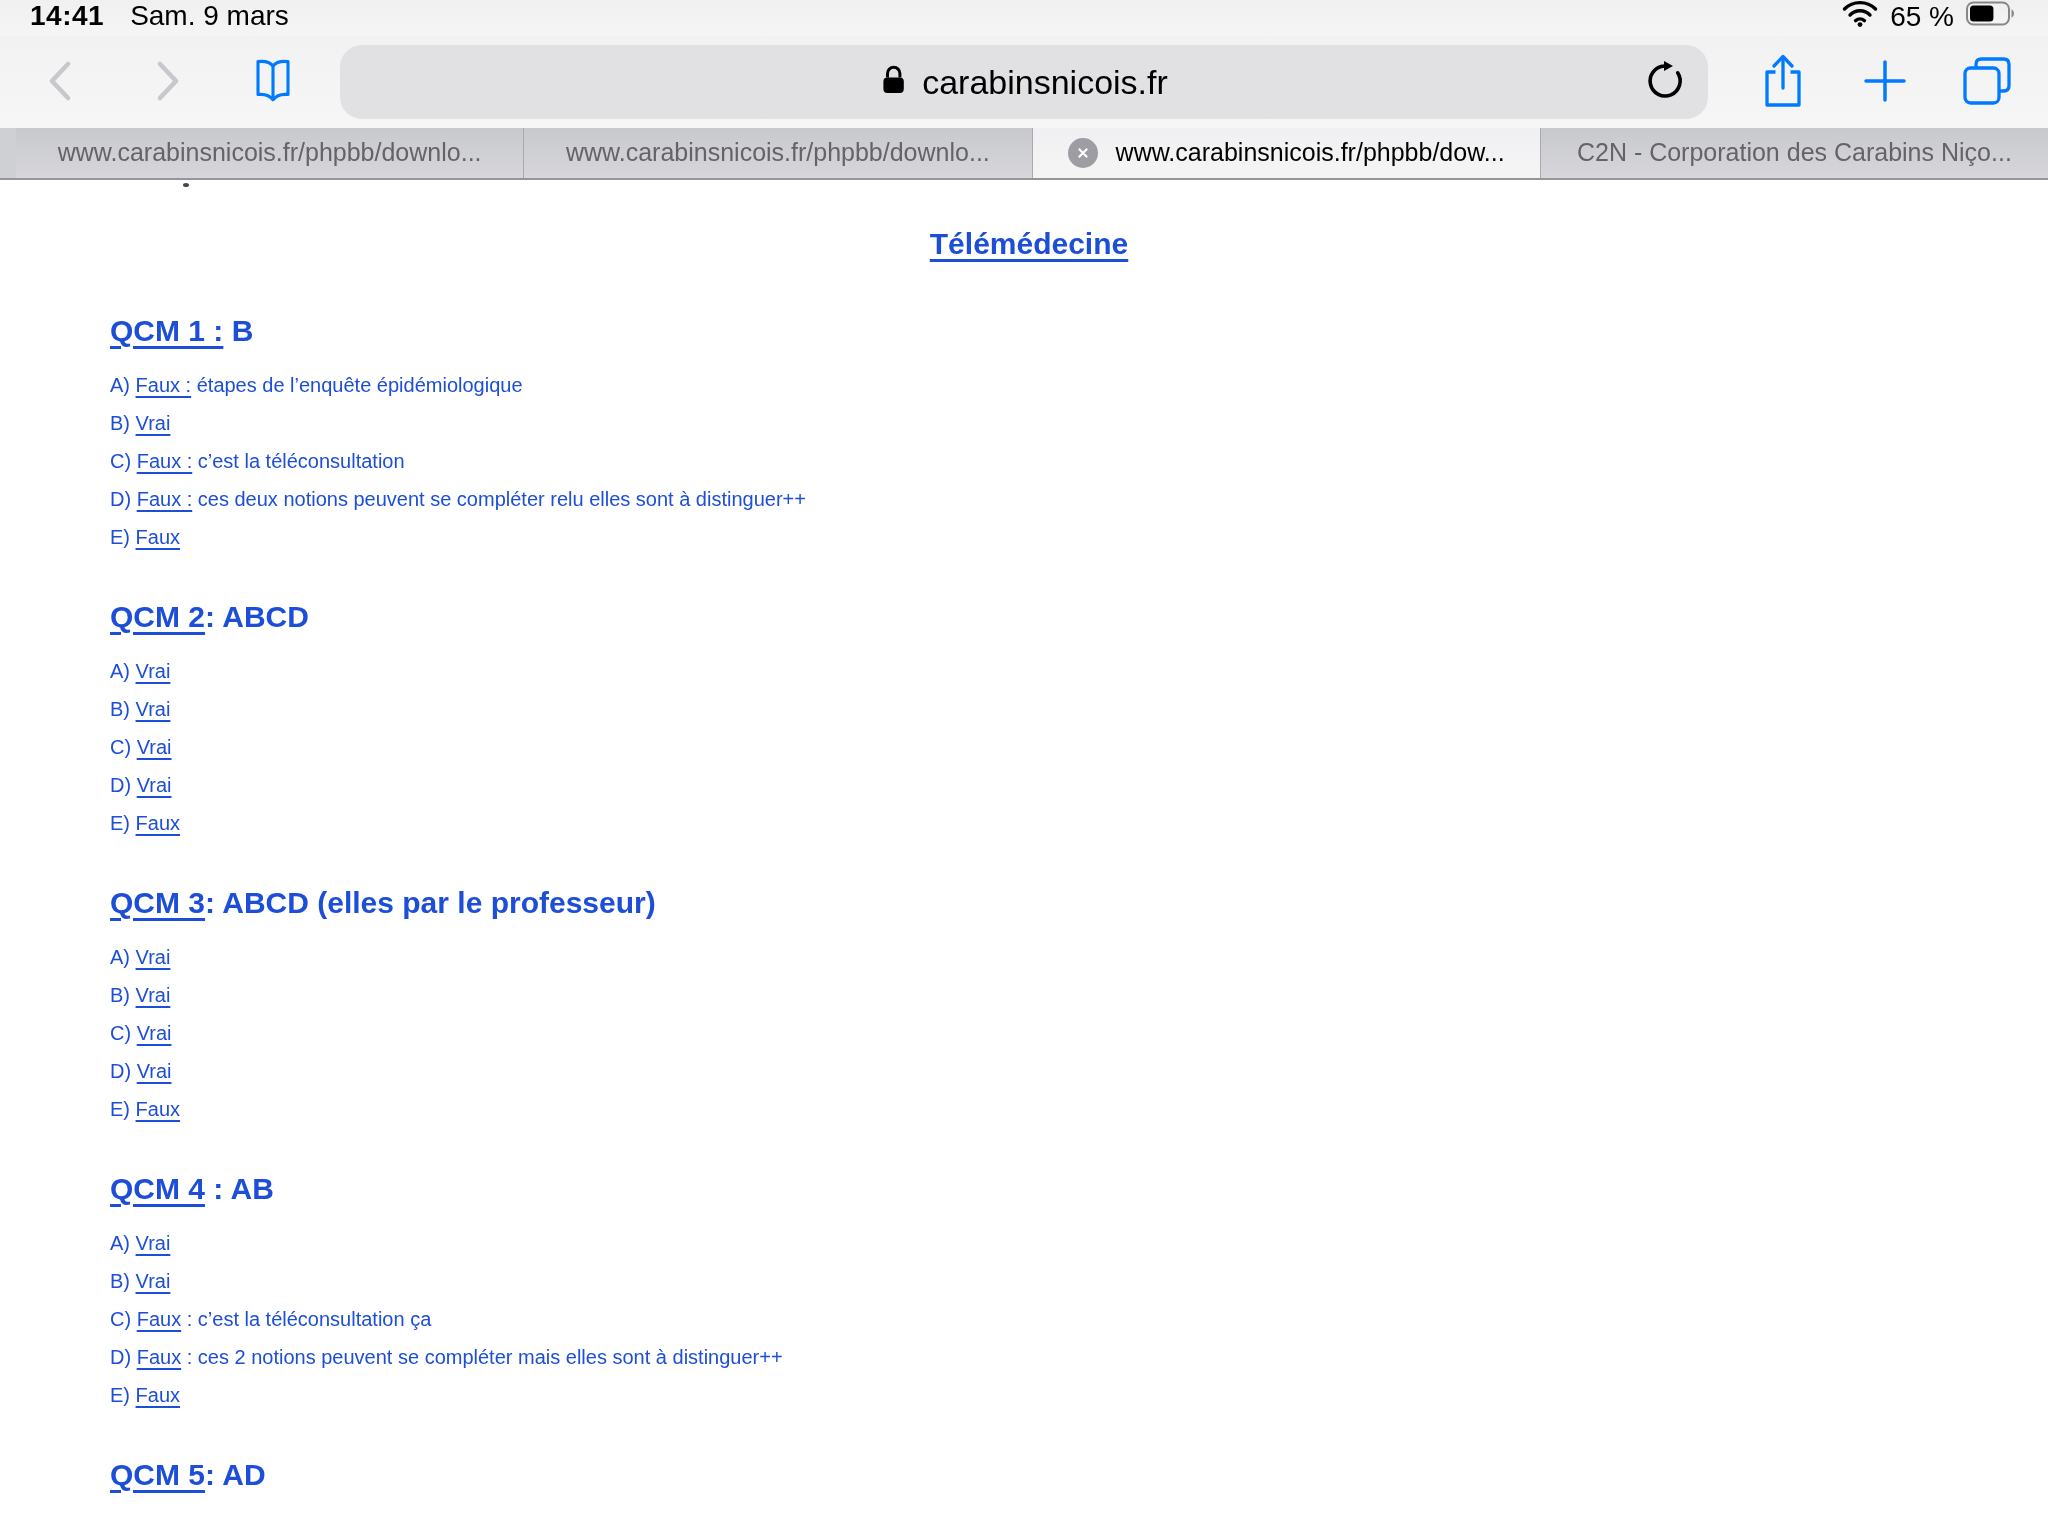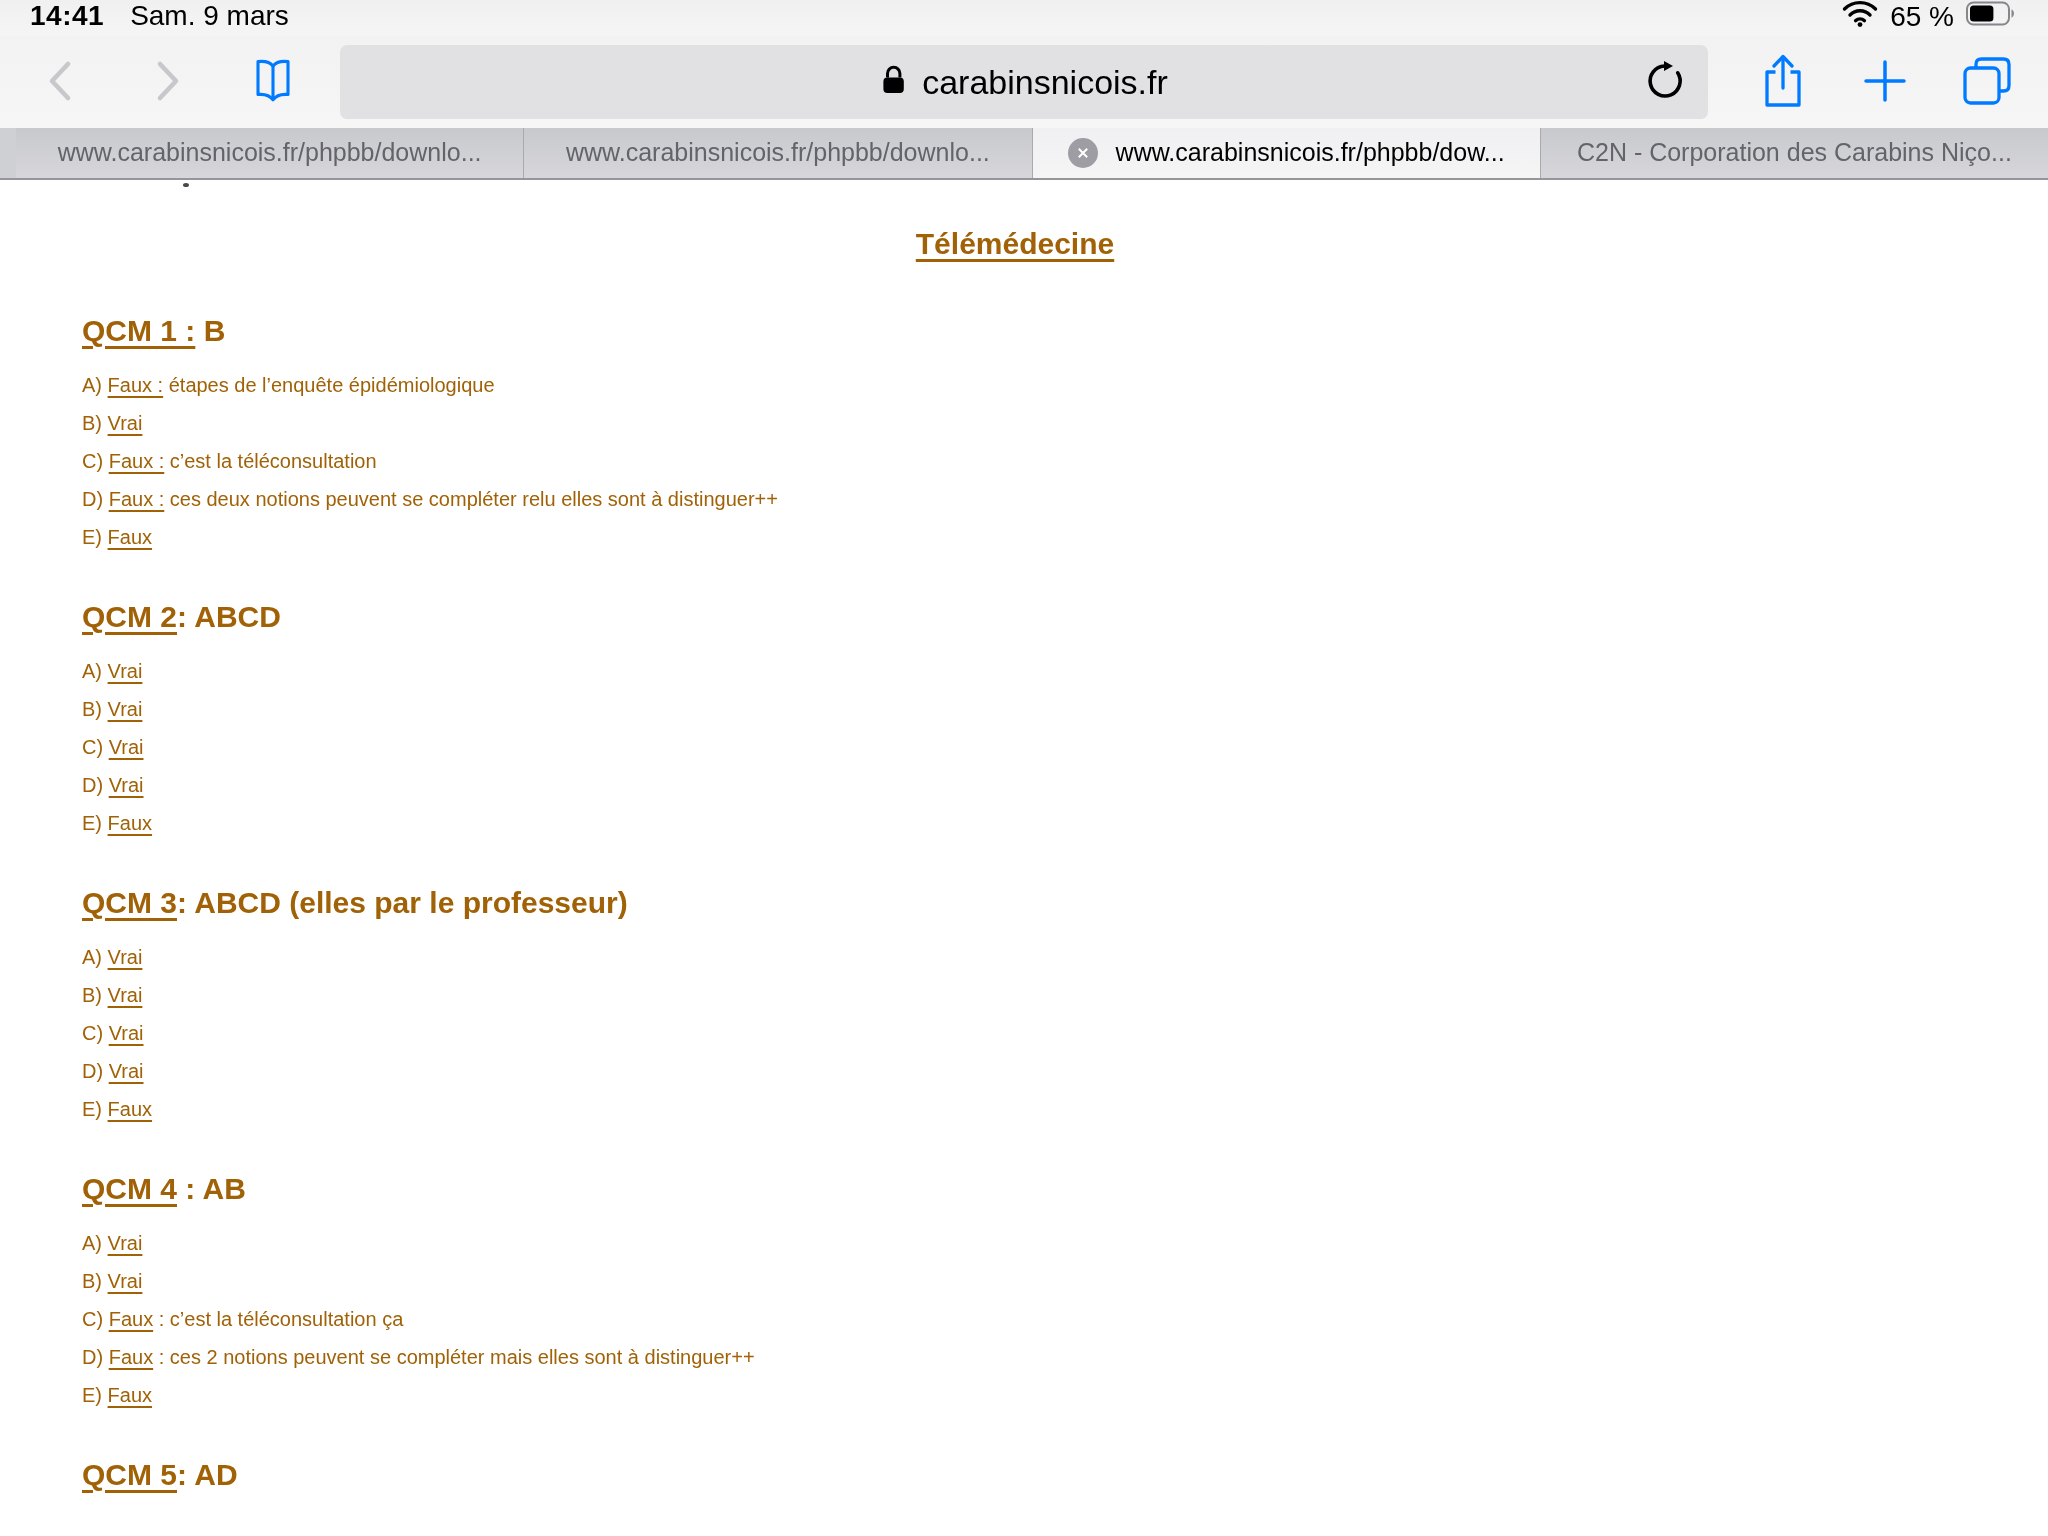--- a/index.html
+++ b/index.html
@@ -15,39 +15,39 @@
   .sb-right { display:flex; gap:12px; align-items:center; }
   .sb-time { font-weight:700; letter-spacing:.5px; }
 
   
   .toolbar { height:106px; background:linear-gradient(180deg,#f2f2f3,#f6f6f7);
     display:flex; align-items:center; padding:0 32px; }
   .tbtn { background:none; border:none; display:flex; align-items:center; justify-content:center;
     width:58px; height:70px; cursor:pointer; flex:0 0 auto; }
   .gap-s { margin-right:44px; } .gap-m { margin-right:48px; }
   .url-field { flex:1 1 auto; height:74px; margin:0 46px 0 38px; background:#e1e1e3;
-    border-radius:7px; display:flex; align-items:center; justify-content:center; gap:15px;
+    border-radius:22px; display:flex; align-items:center; justify-content:center; gap:15px;
     position:relative; }
   .url-text { font-size:34px; color:#000; }
   .reload-btn { position:absolute; right:22px; top:50%; transform:translateY(-50%);
     background:none; border:none; cursor:pointer; display:flex; }
 
   
   .tab-bar { height:60px; display:flex; border-bottom:2px solid #95959a; background:#cfd0d3;padding-left:16px; }
   .tab { flex:1 1 0; display:flex; align-items:center; justify-content:center; gap:18px;
     font-size:25px; color:#636369; background:linear-gradient(180deg,#c8c9cc,#d7d7db);
     border-right:1px solid #aaaaae; overflow:hidden; white-space:nowrap; cursor:pointer; }
   .tab:last-child { border-right:none; }
   .tab.active { background:linear-gradient(180deg,#f0f0f2,#f5f5f6); color:#000; }
   .tab-close { width:30px; height:30px; border-radius:50%; background:#9d9da3; flex:0 0 auto;
     display:flex; align-items:center; justify-content:center; cursor:pointer; }
 
   
-  .content { position:relative; flex:1 1 auto; background:#fff; padding:44px 100px 0 82px;
-    color:#a16207; }
+  .content { position:relative; flex:1 1 auto; background:#fff; padding:44px 100px 0 110px;
+    color:#1d4ed8; }
   .frag { position:absolute; left:183px; top:3px; width:6px; height:4px; background:#4a4a4a;
     border-radius:50%; }
   .doc-title { text-align:center; font-size:30px; font-weight:700; line-height:40px;
     margin-bottom:48px; }
   .u-title, .hu { text-decoration:underline; text-underline-offset:5px;
     text-decoration-thickness:2.5px; }
   .qcm { margin-bottom:42px; }
   .qcm-head { font-size:30px; font-weight:700; line-height:38px; margin-bottom:16px;
     white-space:pre-wrap; }
   .line { font-size:20px; line-height:38px; white-space:pre-wrap; }

